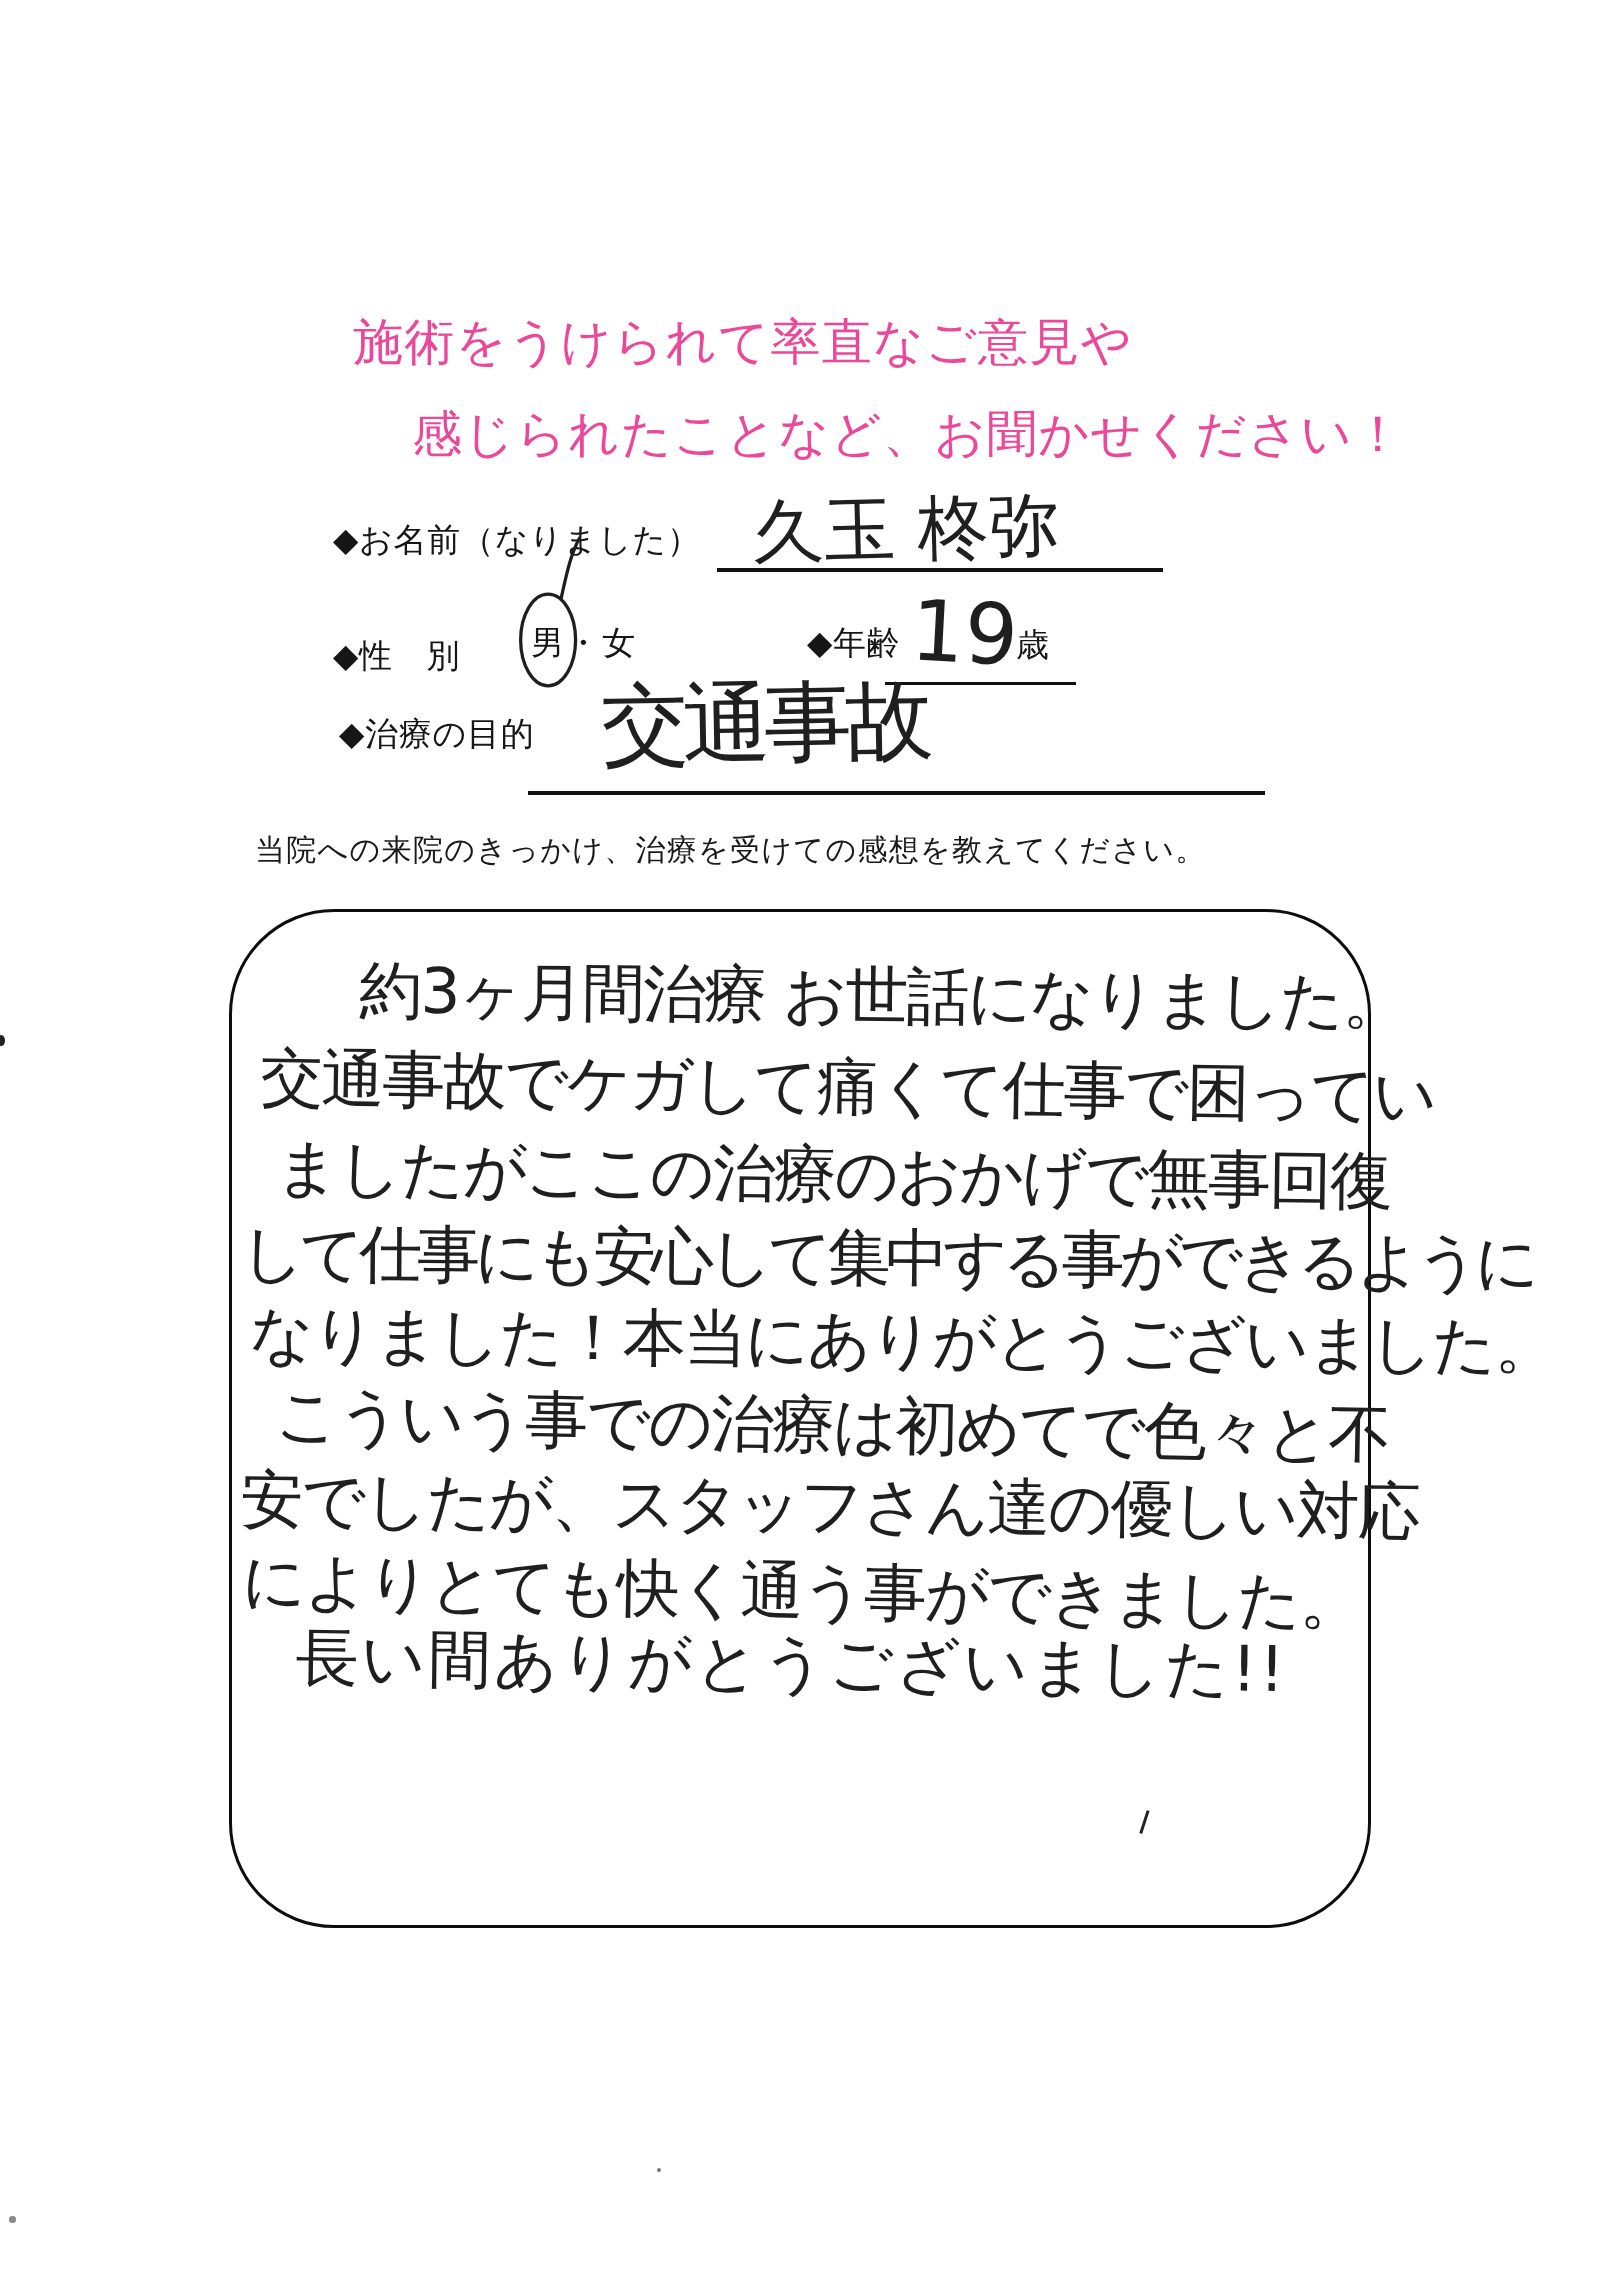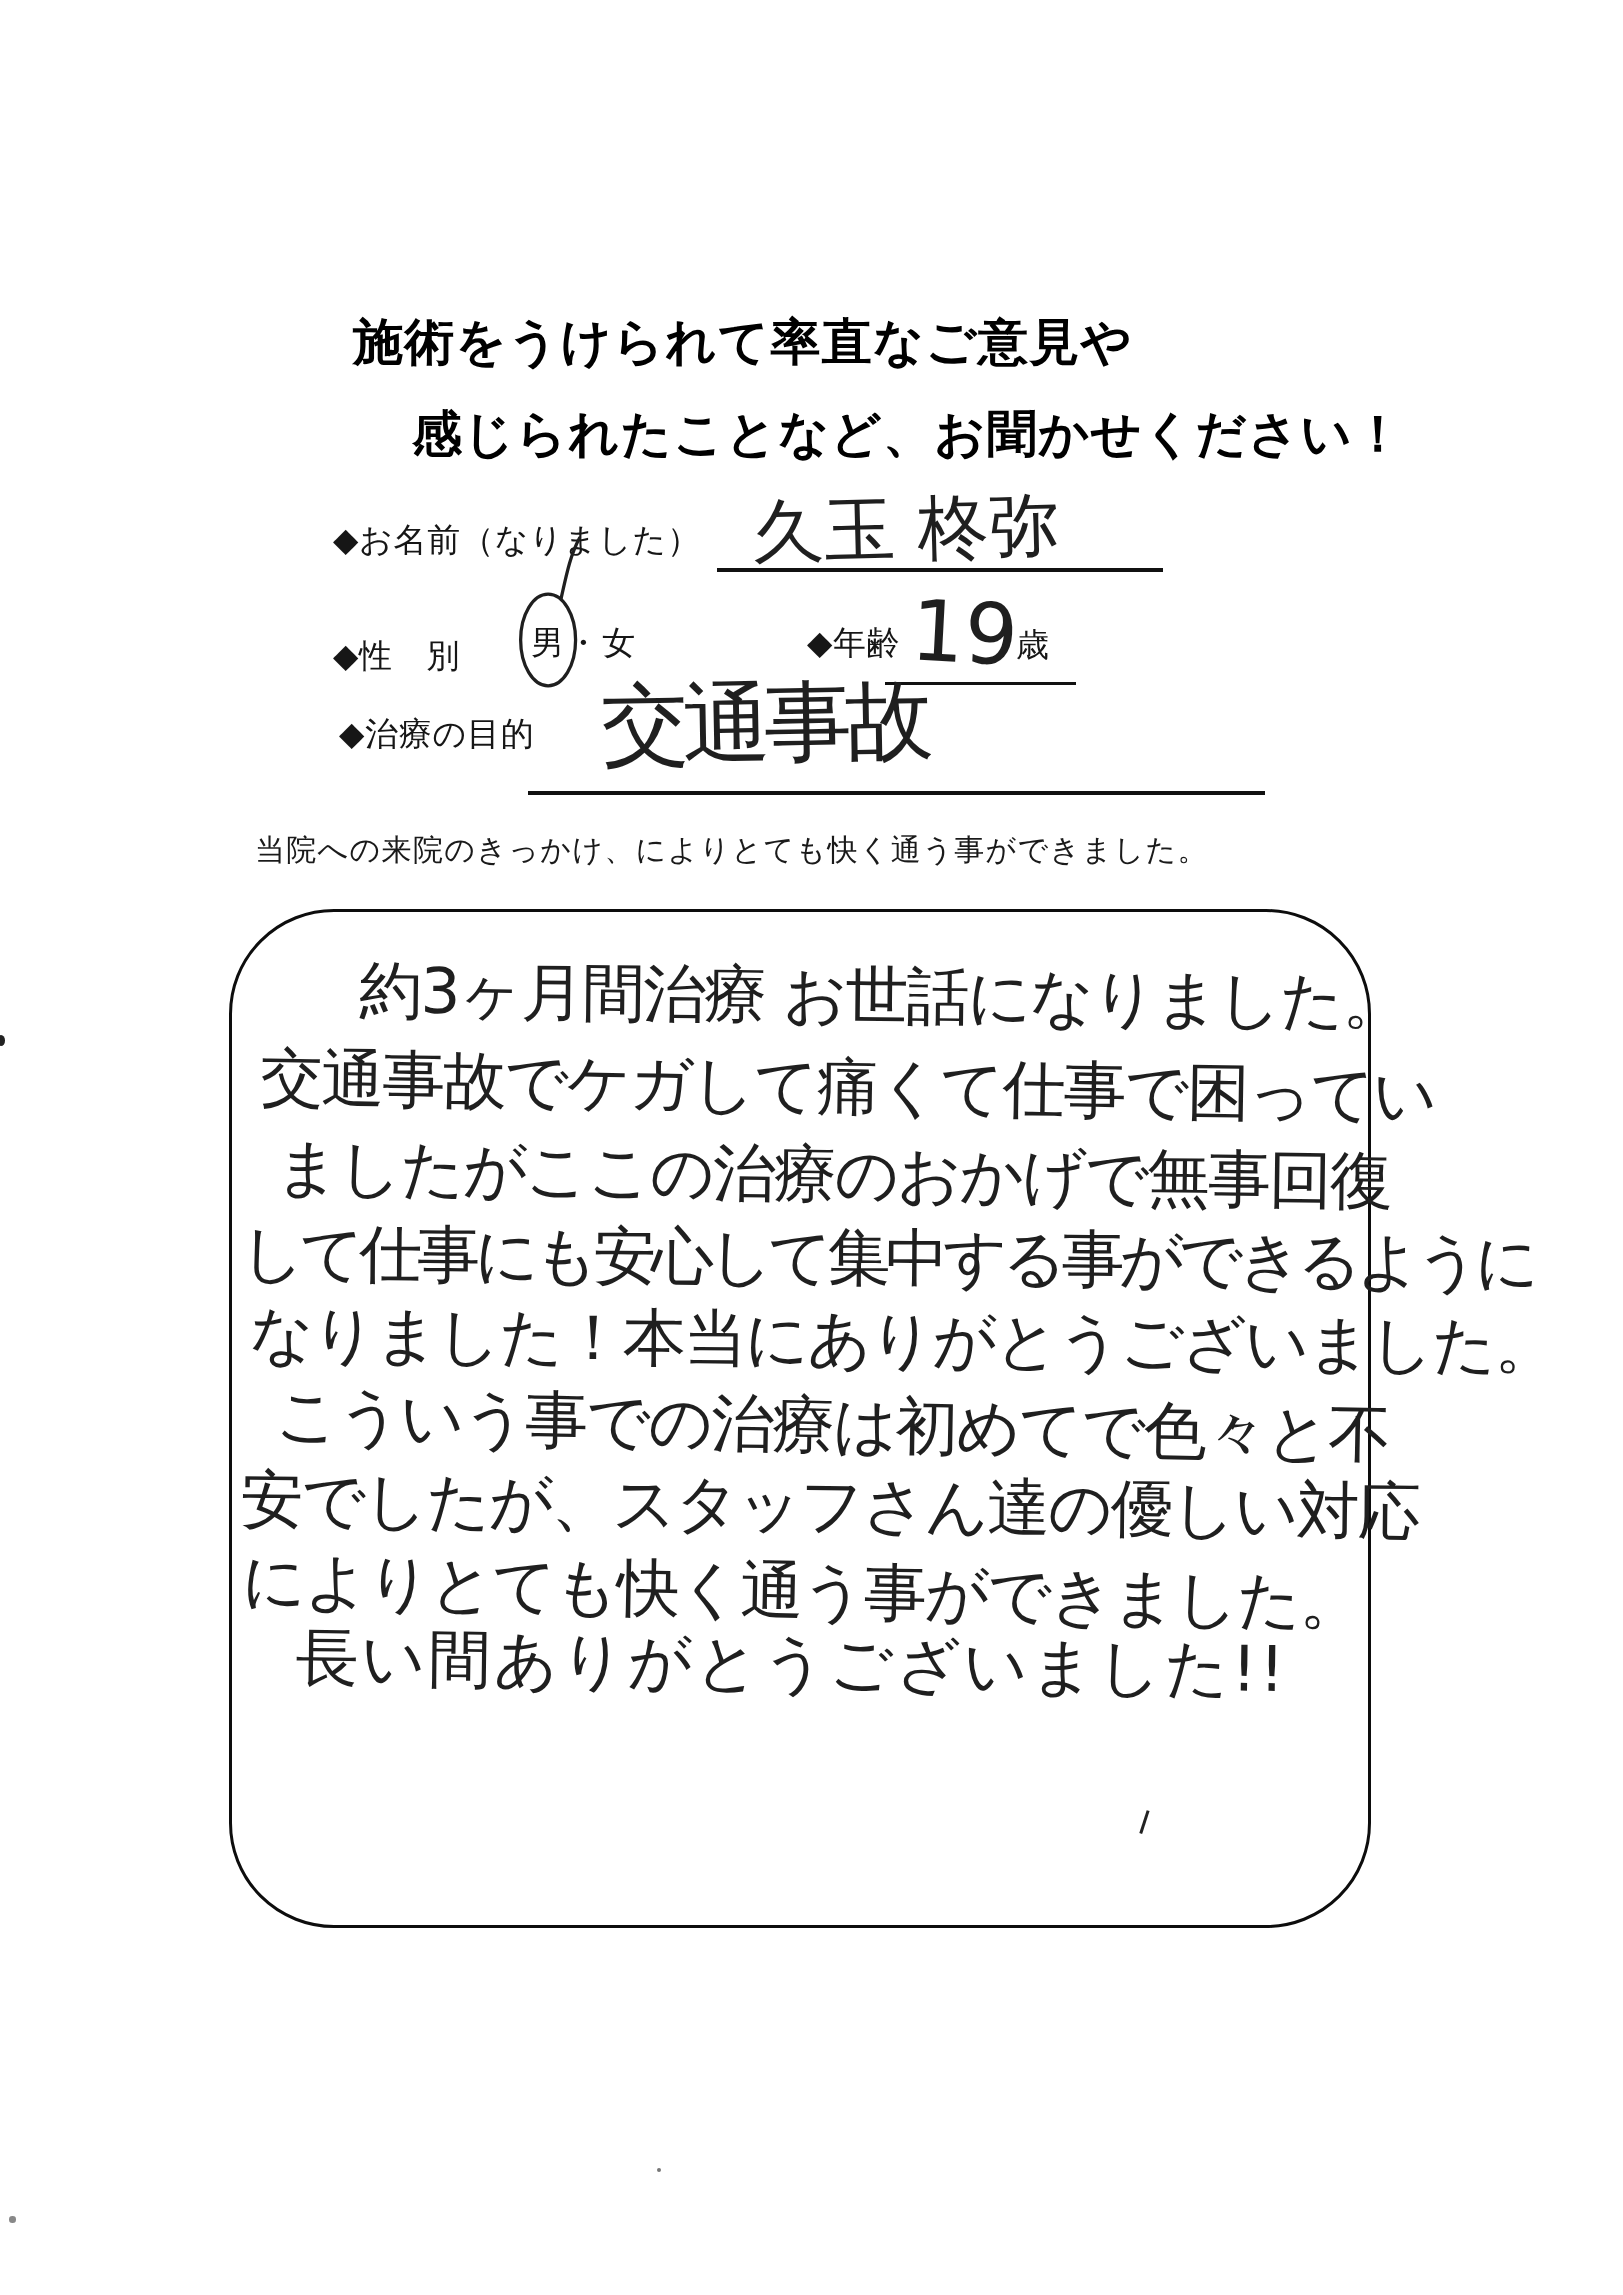--- a/index.html
+++ b/index.html
@@ -7,21 +7,21 @@
     position:relative;
     width:1623px;height:2295px;
     background:#ffffff;
     overflow:hidden;
     font-family:"Liberation Serif","DejaVu Serif",serif;
     color:#141414;
   }
   .abs{position:absolute;white-space:nowrap;}
   
   .title{
-    font-size:50px;font-weight:700;letter-spacing:1.3px;color:#000000;
+    font-size:50px;font-weight:400;letter-spacing:1.3px;color:#ec4899;
   }
   .label{
     font-size:33px;font-weight:500;color:#161616;letter-spacing:0.7px;
   }
   .prompt{
     font-size:30px;font-weight:400;color:#1a1a1a;letter-spacing:1.3px;
   }
   
   .hand{
     font-family:"DejaVu Sans",sans-serif;
@@ -78,21 +78,21 @@
 
   <div class="abs label" style="left:807px;top:621px;">◆年齢</div>
   <div class="abs hand hand-num" style="left:911px;top:584px;transform:rotate(3deg);">19</div>
   <div class="rule" style="left:885px;top:682px;width:191px;height:3.3px;"></div>
   <div class="abs label" style="left:1016px;top:623px;">歳</div>
 
   <div class="abs label" style="left:339px;top:712px;">◆治療の目的</div>
   <div class="abs hand hand-purpose" style="left:601px;top:664px;transform:rotate(-1deg);">交通事故</div>
   <div class="rule" style="left:528px;top:791px;width:737px;"></div>
 
-  <div class="abs prompt" style="left:255px;top:830px;">当院への来院のきっかけ、によりとても快く通う事ができました。</div>
+  <div class="abs prompt" style="left:255px;top:830px;">当院への来院のきっかけ、治療を受けての感想を教えてください。</div>
 
   <div id="feedback-box"></div>
 
   <div class="fl hand hand-line l1">約3ヶ月間治療 お世話になりました。</div>
   <div class="fl hand hand-line l2">交通事故でケガして痛くて仕事で困ってい</div>
   <div class="fl hand hand-line l3">ましたがここの治療のおかげで無事回復</div>
   <div class="fl hand hand-line l4">して仕事にも安心して集中する事ができるように</div>
   <div class="fl hand hand-line l5">なりました！本当にありがとうございました。</div>
   <div class="fl hand hand-line l6">こういう事での治療は初めてで色々と不</div>
   <div class="fl hand hand-line l7">安でしたが、スタッフさん達の優しい対応</div>

